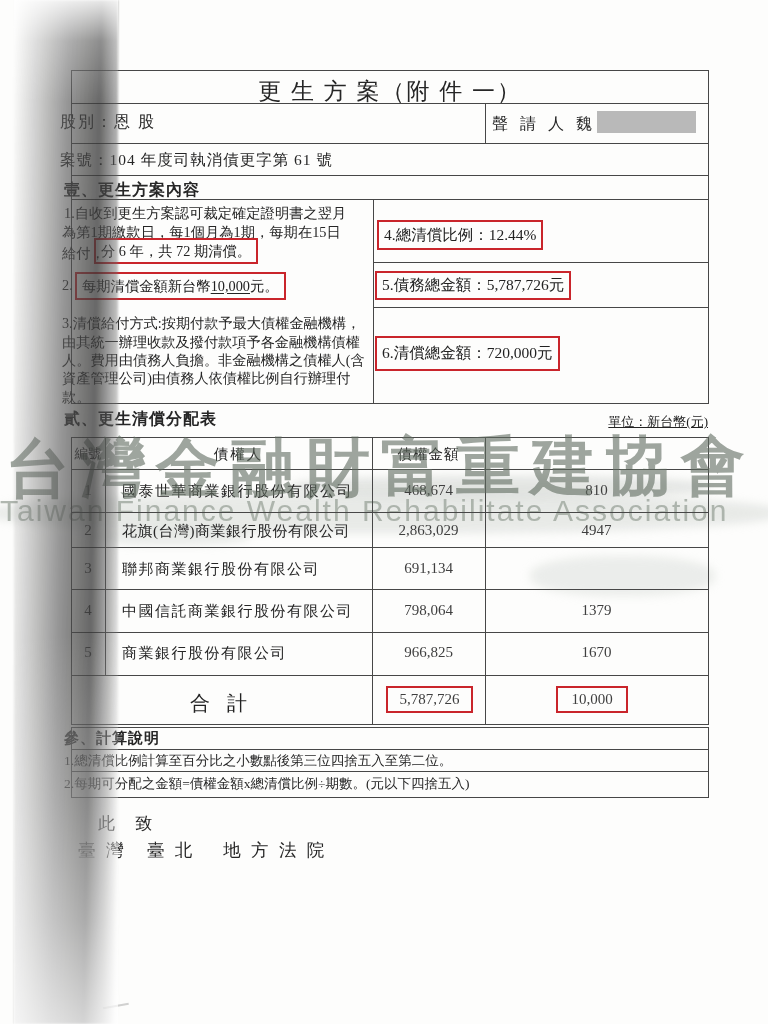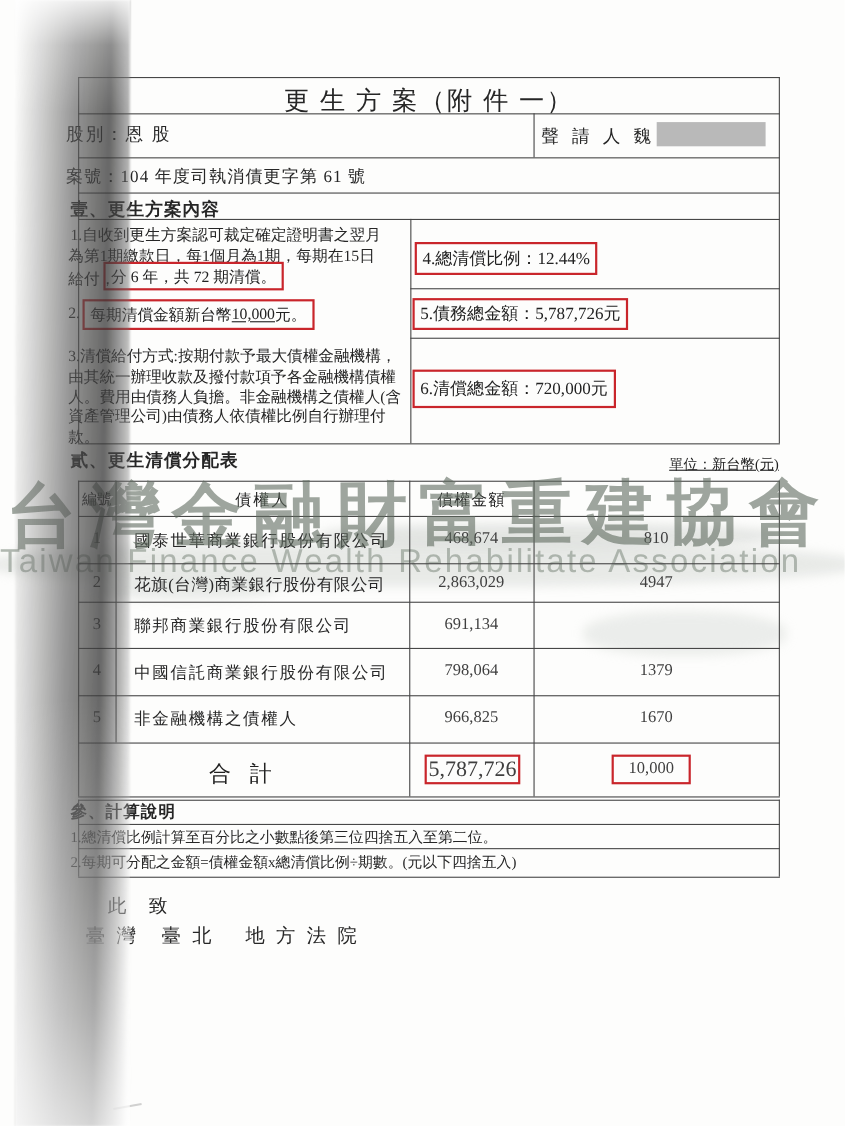--- a/index.html
+++ b/index.html
@@ -139,26 +139,26 @@
   <div class="cellc soft" style="left:71px;top:560px;width:34px;font-size:15px;">3</div>
   <div class="txt" style="left:122px;top:560px;font-size:15px;letter-spacing:1.5px;">聯邦商業銀行股份有限公司</div>
   <div class="cellc soft" style="left:372px;top:560px;width:113px;font-size:15px;">691,134</div>
 
   <div class="cellc soft" style="left:71px;top:602px;width:34px;font-size:15px;">4</div>
   <div class="txt" style="left:122px;top:602px;font-size:15px;letter-spacing:1.5px;">中國信託商業銀行股份有限公司</div>
   <div class="cellc soft" style="left:372px;top:602px;width:113px;font-size:15px;">798,064</div>
   <div class="cellc soft" style="left:485px;top:602px;width:223px;font-size:15px;">1379</div>
 
   <div class="cellc soft" style="left:71px;top:644px;width:34px;font-size:15px;">5</div>
-  <div class="txt" style="left:122px;top:644px;font-size:15px;letter-spacing:1.5px;">非金融機構之債權人</div>
+  <div class="txt" style="left:122px;top:644px;font-size:15px;letter-spacing:1.5px;">商業銀行股份有限公司</div>
   <div class="cellc soft" style="left:372px;top:644px;width:113px;font-size:15px;">966,825</div>
   <div class="cellc soft" style="left:485px;top:644px;width:223px;font-size:15px;">1670</div>
 
   <div class="cellc" style="left:71px;top:690px;width:301px;font-size:20px;letter-spacing:6px;">合  計</div>
-  <div class="redbox" style="left:386px;top:686px;height:27px;width:87px;justify-content:center;font-size:20px;">
+  <div class="redbox" style="left:386px;top:686px;height:27px;width:87px;justify-content:center;font-size:15px;">
     <span class="soft">5,787,726</span>
   </div>
   <div class="redbox" style="left:556px;top:686px;height:27px;width:72px;justify-content:center;font-size:15px;">
     <span class="soft">10,000</span>
   </div>
 
   <div class="txt" style="left:64px;top:729px;font-size:15px;font-weight:600;letter-spacing:1px;">參、計算說明</div>
   <div class="txt" style="left:64px;top:752px;font-size:13.5px;">1.總清償比例計算至百分比之小數點後第三位四捨五入至第二位。</div>
   <div class="txt" style="left:64px;top:775px;font-size:13.5px;">2.每期可分配之金額=債權金額x總清償比例÷期數。(元以下四捨五入)</div>
 

